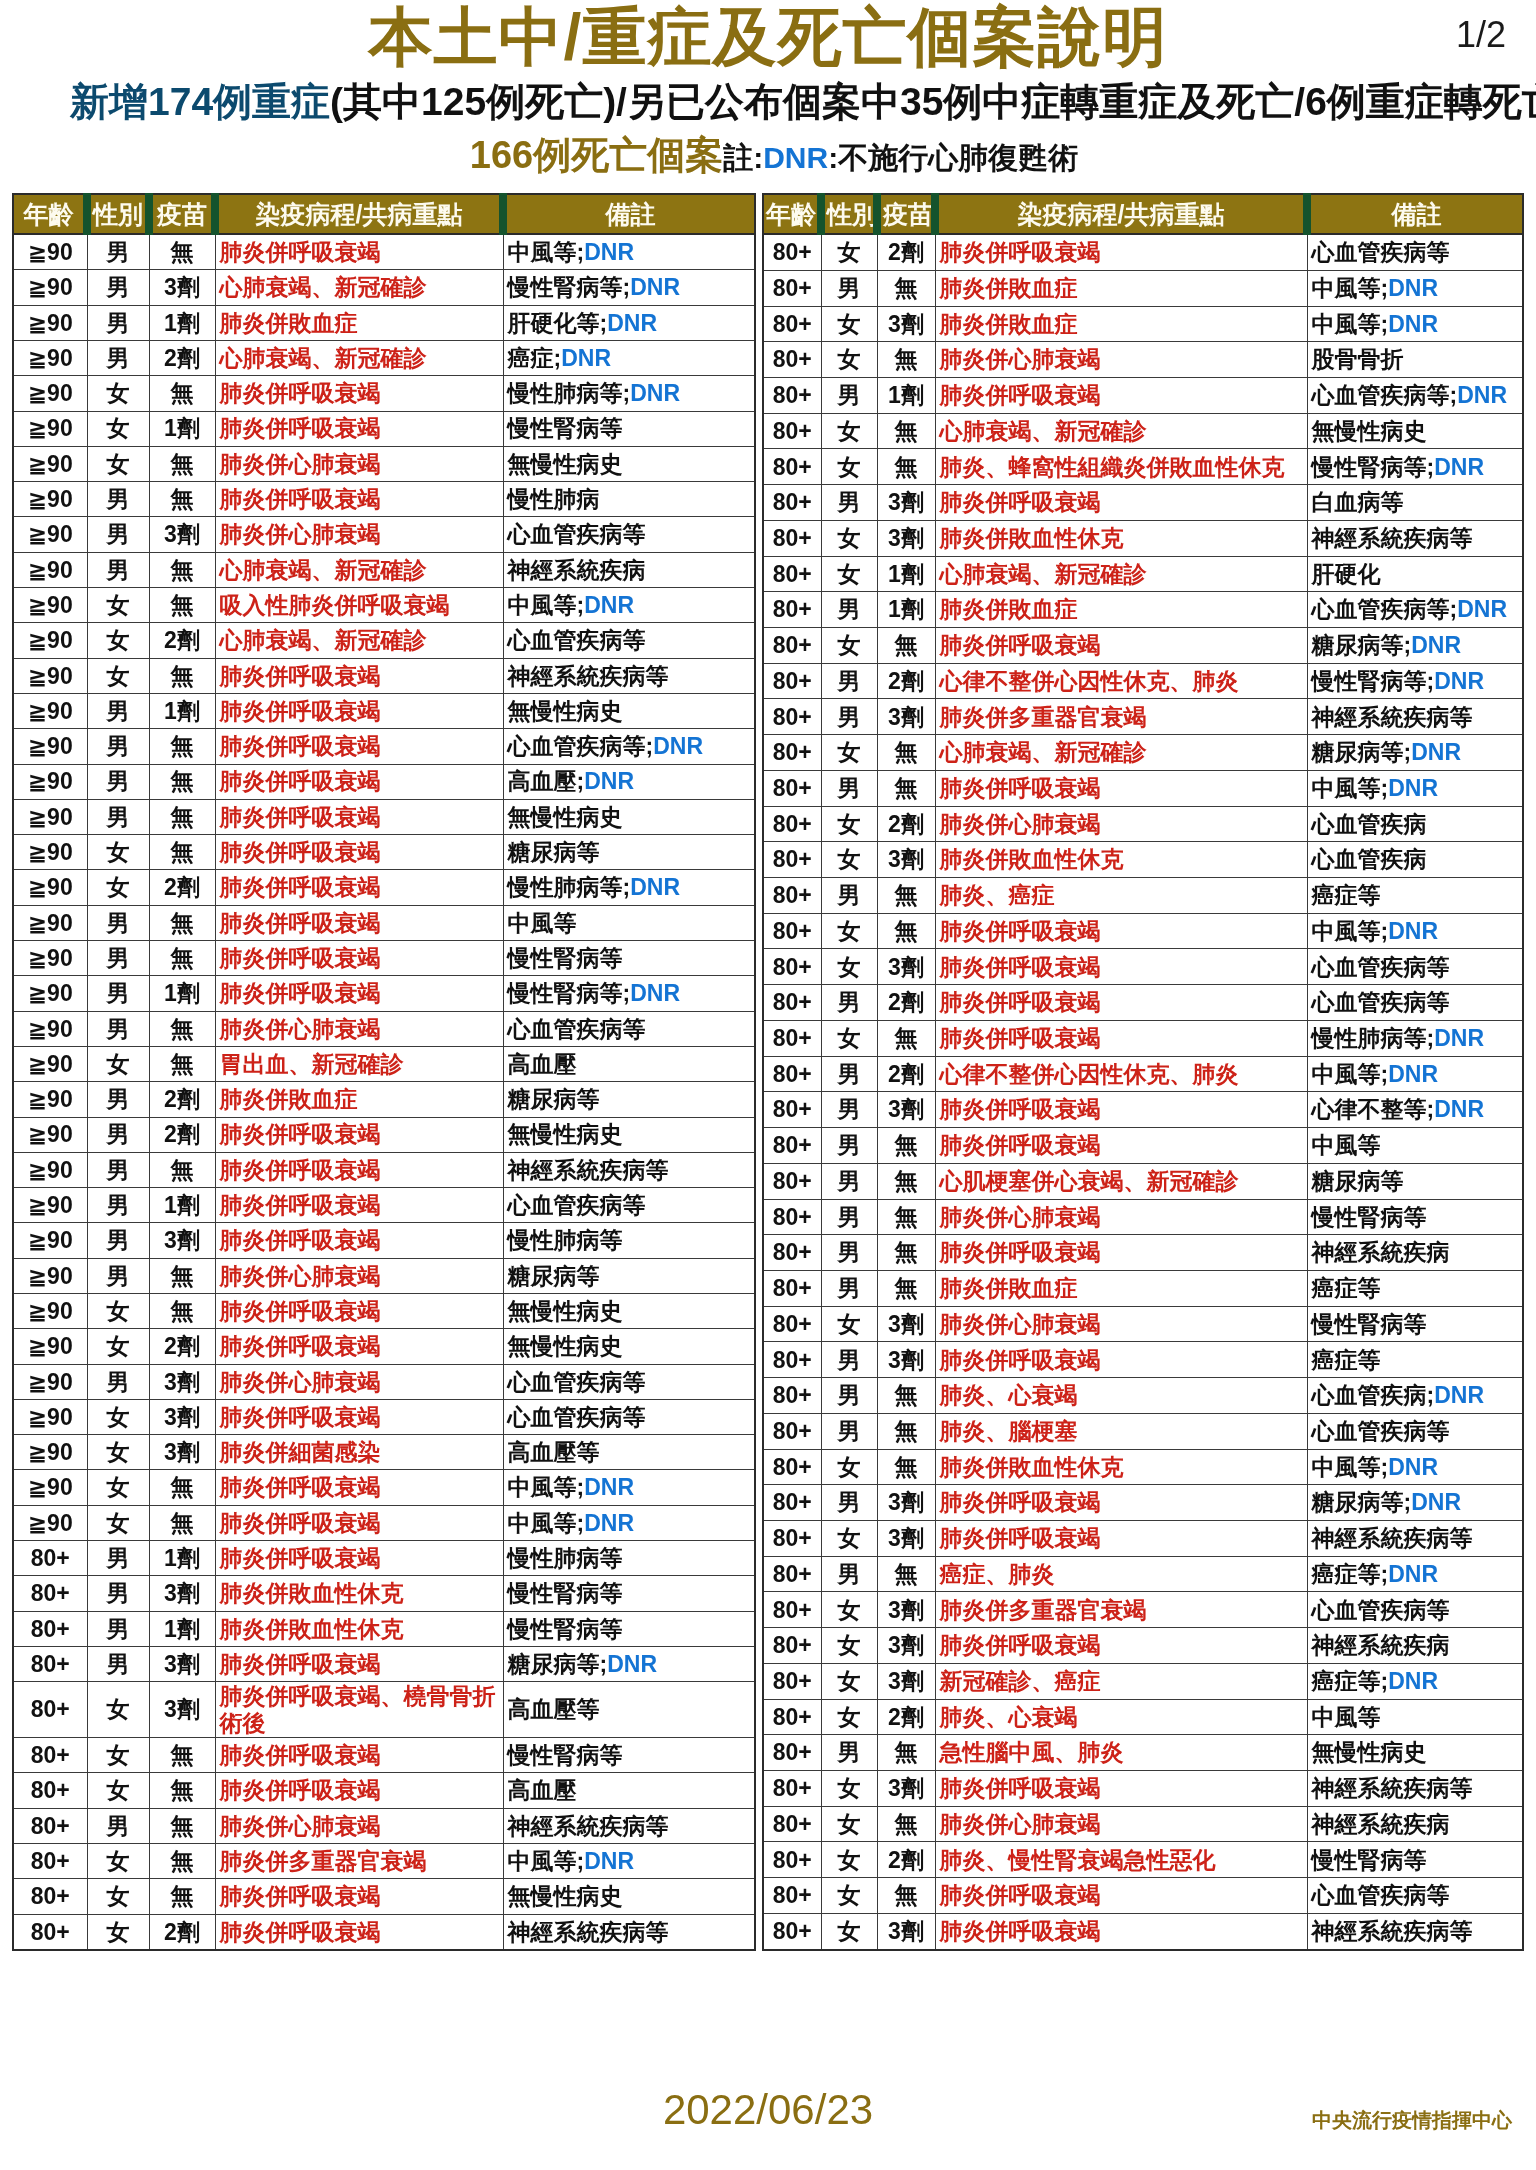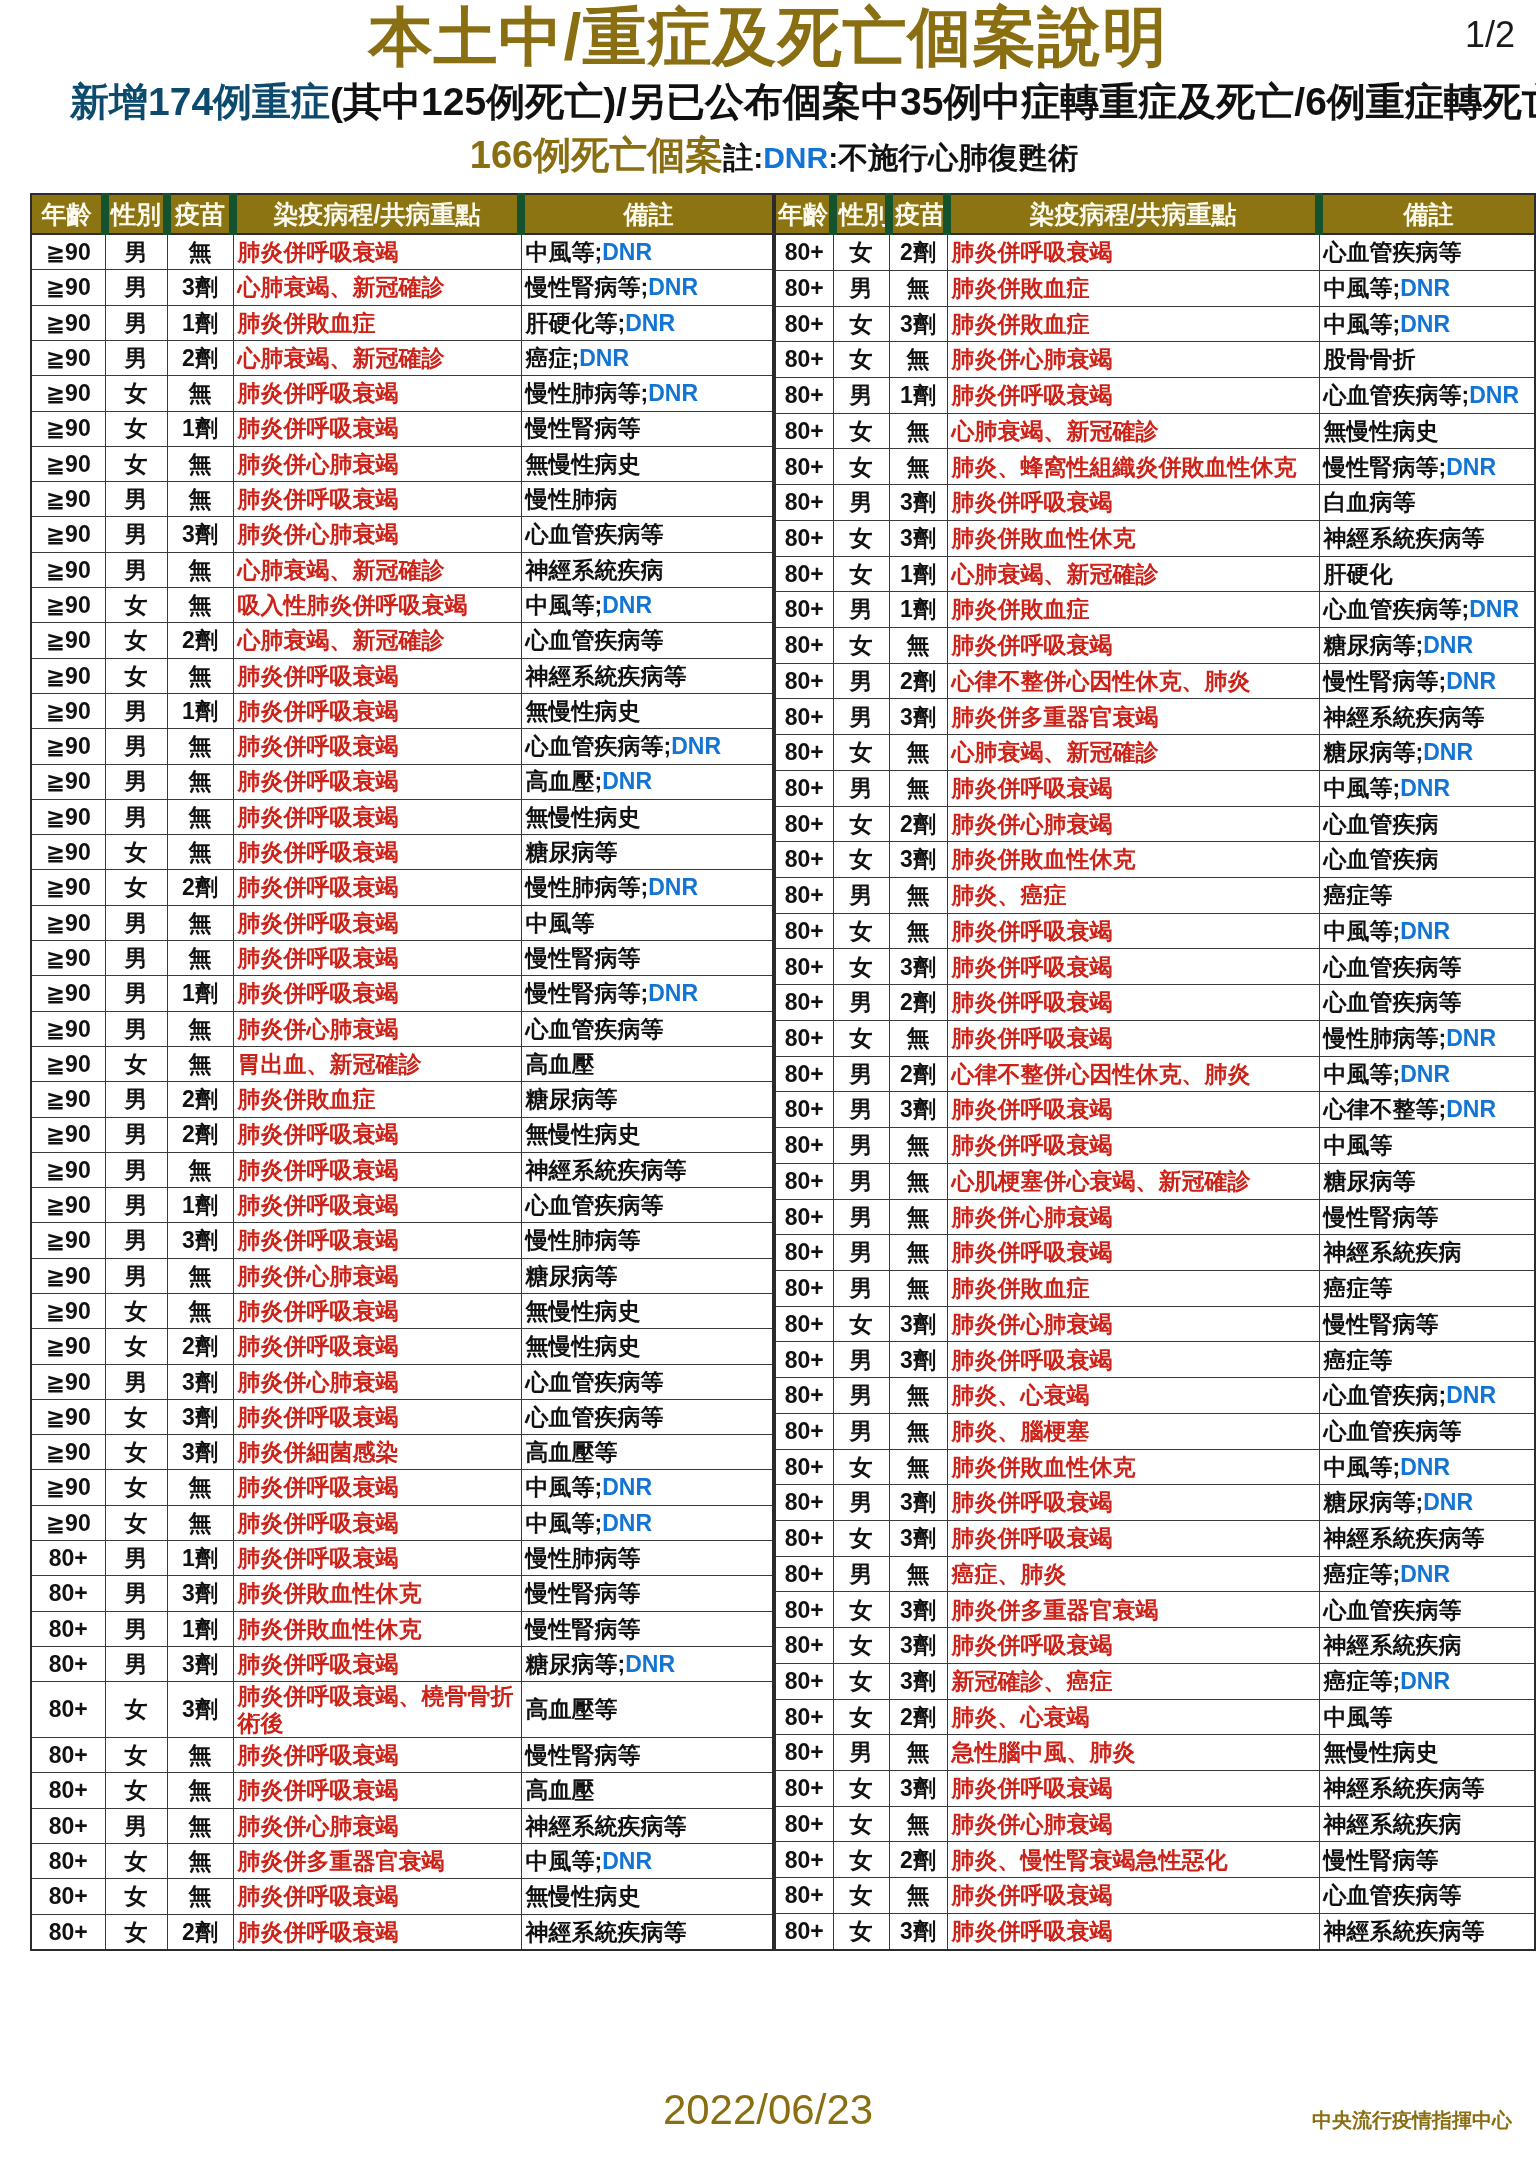--- a/index.html
+++ b/index.html
@@ -1,29 +1,29 @@
 <!DOCTYPE html>
 <html><head>
 <meta charset="utf-8">
 <style>
   html,body{margin:0;padding:0;}
   body{
     width:1536px;height:2170px;position:relative;background:#ffffff;
     font-family:"Liberation Sans","DejaVu Sans",sans-serif;
     -webkit-font-smoothing:antialiased;
   }
-  .pagenum{position:absolute;top:14px;right:21px;font-size:36px;color:#1a1a1a;}
+  .pagenum{position:absolute;top:14px;right:30px;font-size:36px;color:#1a1a1a;}
   .title{text-align:center;padding-top:2px;font-size:64px;line-height:1.1;font-weight:800;color:#8a6e12;letter-spacing:1px;}
   .sub1{padding:8px 8px 0 22px;font-size:39px;line-height:1.12;font-weight:800;color:#111;white-space:nowrap;}
   .red-strong{color:#0c4a6e;margin-left:48px;}
   .row2{display:flex;justify-content:center;align-items:flex-end;padding:6px 20px 8px 32px;}
   .deaths{font-size:38px;font-weight:800;color:#8a6e12;}
   .note{font-size:30px;font-weight:700;color:#111;padding-bottom:2px;}
   .c-dnr{color:#1474d4;}
-  .tables{display:flex;justify-content:flex-end;padding:0 0;margin-top:4px;}
+  .tables{display:flex;justify-content:space-between;padding:0 12px;margin-top:4px;}
   table.cases{border-collapse:collapse;table-layout:fixed;height:1758px;border:2px solid #2b2b2b;}
   table.t-left{width:742px;}
   table.t-right{width:760px;}
   .t-left col.c1{width:74px;}  .t-left col.c2{width:62px;}  .t-left col.c3{width:66px;}
   .t-left col.c4{width:288px;} .t-left col.c5{width:252px;}
   .t-right col.c1{width:58px;} .t-right col.c2{width:56px;} .t-right col.c3{width:58px;}
   .t-right col.c4{width:372px;}.t-right col.c5{width:216px;}
   th{
     background:#8d7412;color:#fdfbef;font-size:25px;font-weight:800;height:38px;
     border-left:8px solid #14532d;border-bottom:2px solid #2b2b2b;padding:0 2px;

